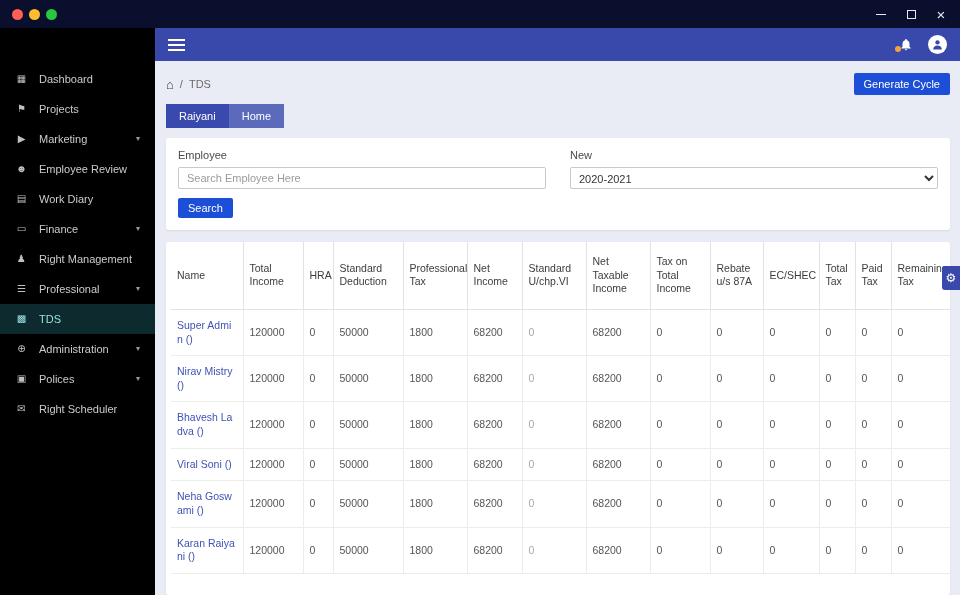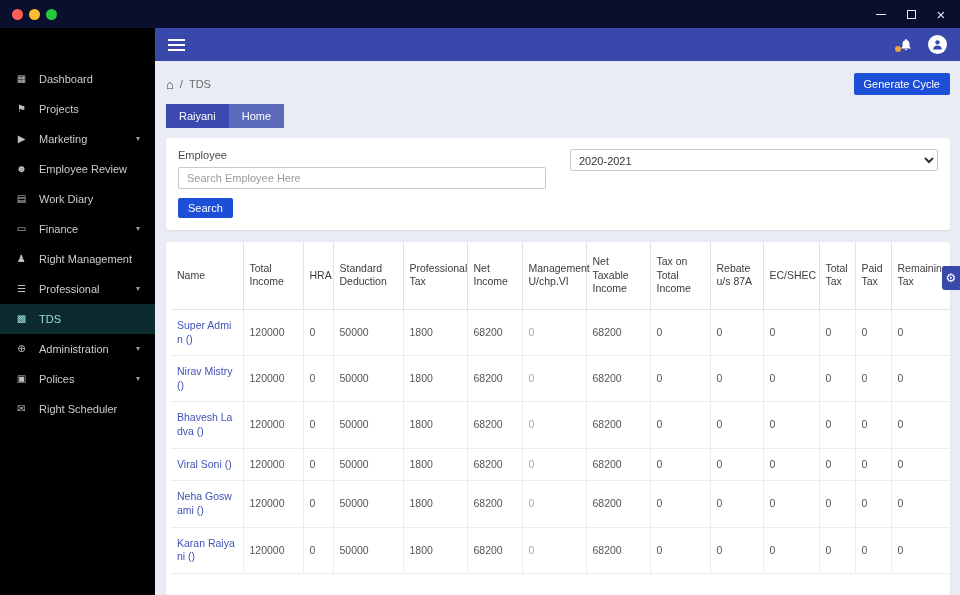--- a/index.html
+++ b/index.html
@@ -173,20 +173,21 @@
         <div class="tab inactive">Home</div>
       </div>
 
       <div class="card filter-card">
         <div class="filter-row">
           <div class="filter-col">
             <div class="field-label">Employee</div>
             <input class="text-input" type="text" placeholder="Search Employee Here" style="">
           </div>
           <div class="filter-col">
+            <div class="field-label">New</div>
             <select class="select"><option>2020-2021</option></select>
           </div>
         </div>
         <button class="btn search-btn">Search</button>
       </div>
 
       <div class="card table-card">
         <table>
           <colgroup>
               <col style="width: 72px;">
@@ -205,21 +206,21 @@
               <col style="width: 60px;">
             </colgroup>
           <thead>
               <tr>
                 <th>Name</th>
                 <th>Total Income</th>
                 <th>HRA</th>
                 <th>Standard Deduction</th>
                 <th>Professional Tax</th>
                 <th>Net Income</th>
-                <th>Management U/chp.VI</th>
+                <th>Standard U/chp.VI</th>
                 <th>Net Taxable Income</th>
                 <th>Tax on Total Income</th>
                 <th>Rebate u/s 87A</th>
                 <th>EC/SHEC</th>
                 <th>Total Tax</th>
                 <th>Paid Tax</th>
                 <th>Remaining Tax</th>
               </tr>
             </thead>
           <tbody>

